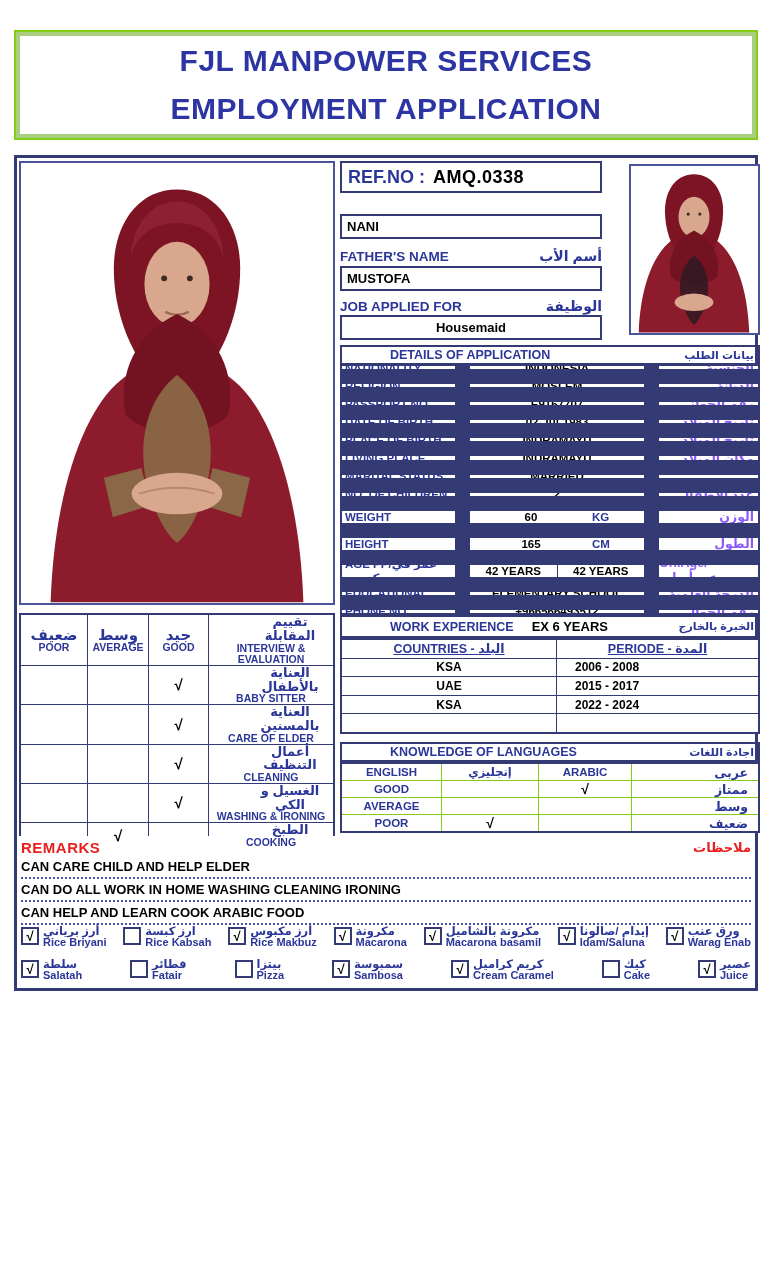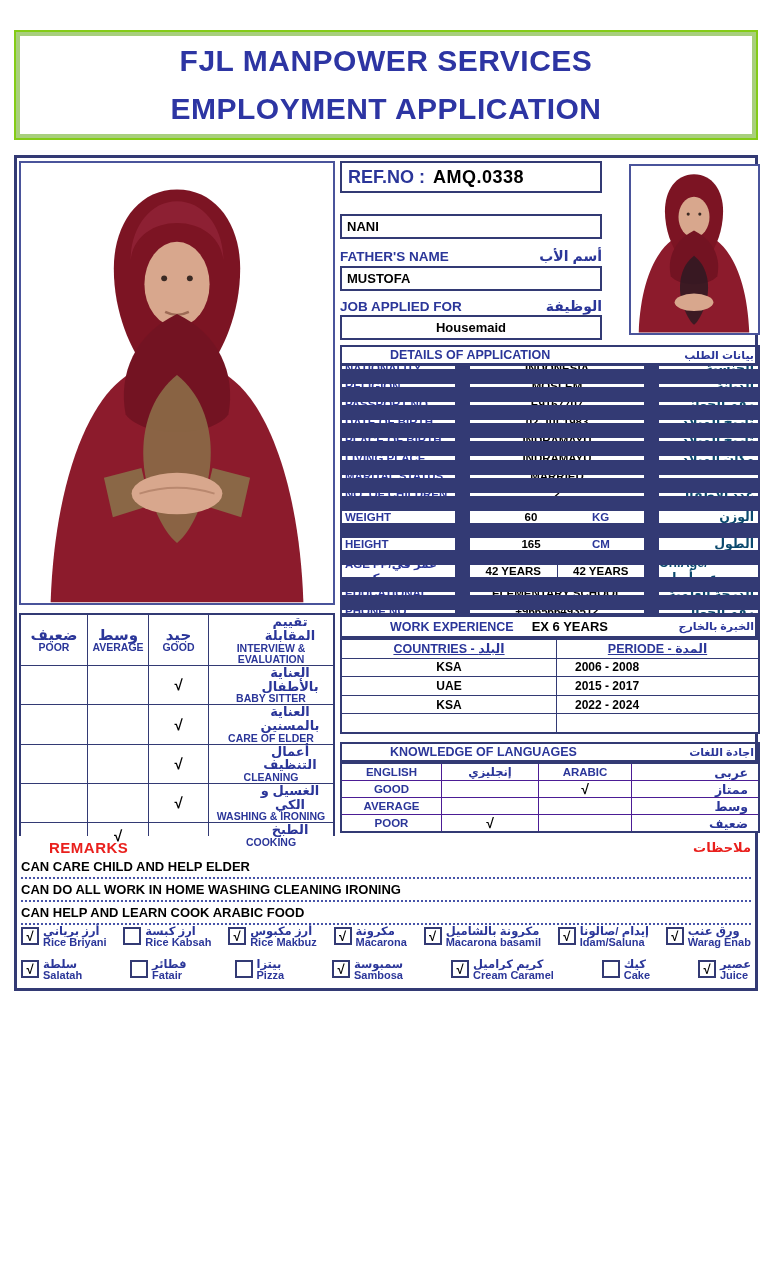--- a/index.html
+++ b/index.html
@@ -87,21 +87,21 @@
 
   .details-table{
     position:absolute;left:0;top:206px;width:420px;height:251px;
     border:2px solid #333a74;box-sizing:border-box;
     display:grid;grid-template-columns:113px 174px 1fr;grid-template-rows:repeat(13,1fr);
     gap:15px;background:#333a74;
   }
   .details-table .cell{background:#fff;display:flex;align-items:center;font-weight:bold;overflow:hidden;}
   .details-table .c-en{font-size:11.5px;color:#2b3699;padding-left:3px;}
   .details-table .c-val{font-size:11.5px;color:#000;justify-content:center;}
-  .details-table .c-ar{font-size:12.5px;color:#0c4a6e;justify-content:flex-end;padding-right:4px;}
+  .details-table .c-ar{font-size:12.5px;color:#8b5cf6;justify-content:flex-end;padding-right:4px;}
   .details-table .split{display:flex;background:#fff;}
   .details-table .split .half{flex:1;display:flex;align-items:center;justify-content:center;font-size:11.5px;font-weight:bold;color:#000;}
   .details-table .split .half+.half{border-left:1px solid #333a74;}
   .details-table .unitrow{display:flex;background:#fff;align-items:center;}
   .details-table .unitrow .uv{flex:1;text-align:center;font-size:11.5px;font-weight:bold;color:#000;}
   .details-table .unitrow .uu{width:52px;font-size:11.5px;font-weight:bold;color:#2b3699;}
 
   .countries-table{
     position:absolute;left:0;top:480px;width:420px;height:96px;
     border:2px solid #333a74;box-sizing:border-box;
@@ -110,29 +110,29 @@
   }
   .countries-table .cell{background:#fff;display:flex;align-items:center;font-weight:bold;font-size:12px;color:#000;}
   .countries-table .head{color:#2b3699;justify-content:center;text-decoration:underline;font-size:12.5px;}
   .countries-table .c1{justify-content:center;}
   .countries-table .c2{padding-left:18px;}
 
   .lang-table{
     position:absolute;left:0;top:604px;width:420px;height:71px;
     border:2px solid #333a74;box-sizing:border-box;
     display:grid;grid-template-columns:99px 96px 92px 1fr;grid-template-rows:repeat(4,1fr);
-    gap:1px;background:#4c1d95;
+    gap:1px;background:#84cc16;
   }
   .lang-table .cell{background:#fff;display:flex;align-items:center;justify-content:center;font-weight:bold;font-size:11.5px;color:#2b3699;}
   .lang-table .ar-cell{justify-content:flex-end;padding-right:10px;font-size:12.5px;}
   .lang-table .chk{color:#000;font-size:14px;}
 
   
   .remarks{position:absolute;left:4px;top:681px;width:730px;}
-  .remarks-head{display:flex;justify-content:space-between;align-items:center;height:17px;margin-left:28px;}
+  .remarks-head{display:flex;justify-content:space-between;align-items:center;height:17px;}
   .remarks-head .en{color:#e9201d;font-size:15px;font-weight:bold;letter-spacing:.5px;}
   .remarks-head .ar{color:#e9201d;font-size:13px;font-weight:bold;}
   .remark-line{
     height:21px;border-bottom:2px dotted #4653a8;display:flex;align-items:center;
     font-size:13px;font-weight:bold;color:#000;
   }
 
   
   .food-row{
     position:absolute;left:4px;width:730px;height:33px;

